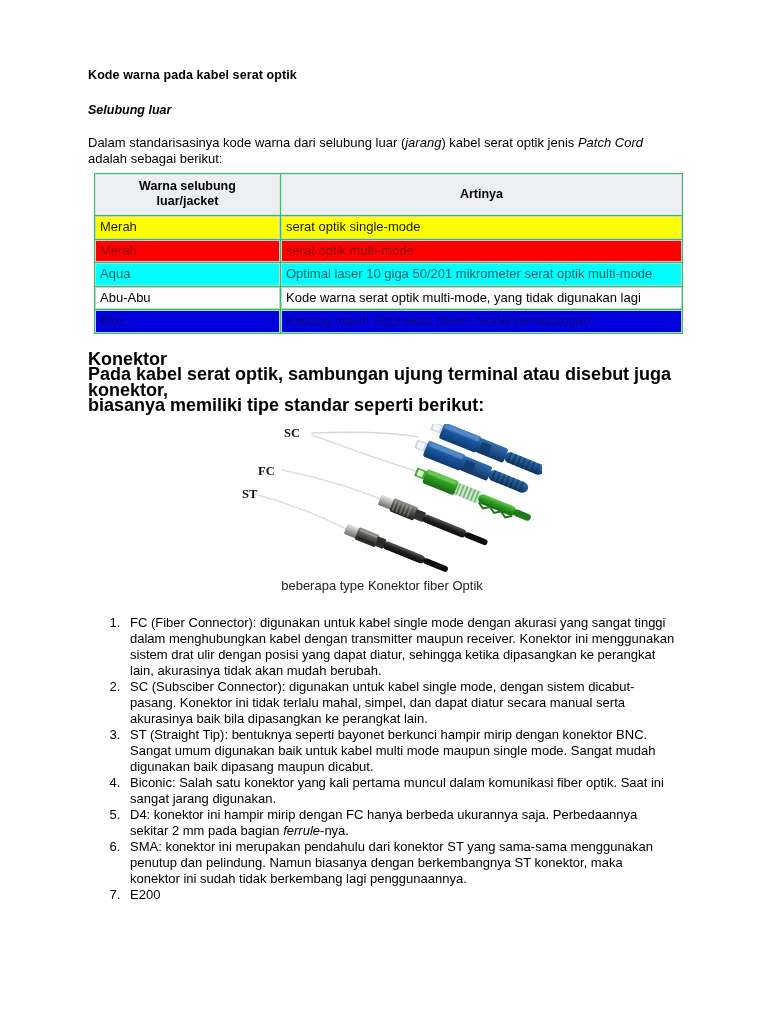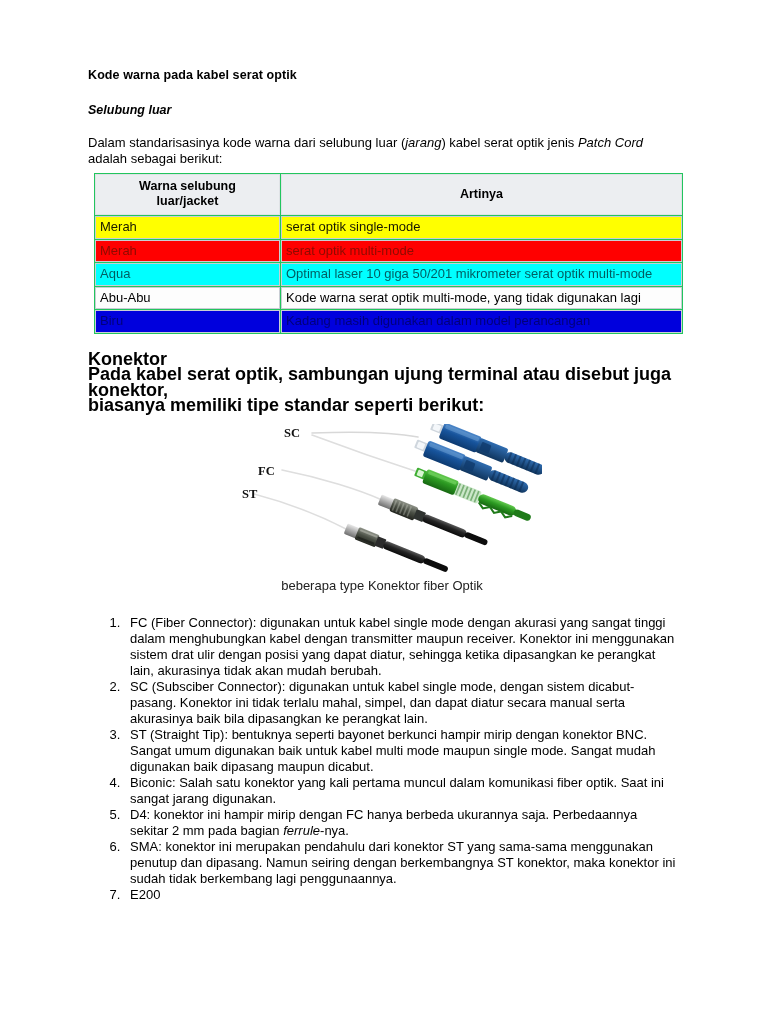--- a/index.html
+++ b/index.html
@@ -329,18 +329,18 @@
       </div>
       <div class="fig-caption">beberapa type Konektor fiber Optik</div>
     </div>
 
     <ol class="konektor-list">
       <li>FC (Fiber Connector): digunakan untuk kabel single mode dengan akurasi yang sangat tinggi dalam menghubungkan kabel dengan transmitter maupun receiver. Konektor ini menggunakan sistem drat ulir dengan posisi yang dapat diatur, sehingga ketika dipasangkan ke perangkat lain, akurasinya tidak akan mudah berubah.</li>
       <li>SC (Subsciber Connector): digunakan untuk kabel single mode, dengan sistem dicabut-pasang. Konektor ini tidak terlalu mahal, simpel, dan dapat diatur secara manual serta akurasinya baik bila dipasangkan ke perangkat lain.</li>
       <li>ST (Straight Tip): bentuknya seperti bayonet berkunci hampir mirip dengan konektor BNC. Sangat umum digunakan baik untuk kabel multi mode maupun single mode. Sangat mudah digunakan baik dipasang maupun dicabut.</li>
       <li>Biconic: Salah satu konektor yang kali pertama muncul dalam komunikasi fiber optik. Saat ini sangat jarang digunakan.</li>
       <li><span>D4: konektor ini hampir mirip dengan FC hanya berbeda ukurannya saja. Perbedaannya sekitar 2 mm pada bagian </span><i>ferrule</i><span>-nya.</span></li>
-      <li>SMA: konektor ini merupakan pendahulu dari konektor ST yang sama-sama menggunakan penutup dan dipasang. Namun seiring dengan berkembangnya ST konektor, maka konektor ini sudah tidak berkembang lagi penggunaannya.</li>
+      <li>SMA: konektor ini merupakan pendahulu dari konektor ST yang sama-sama menggunakan penutup dan pelindung. Namun biasanya dengan berkembangnya ST konektor, maka konektor ini sudah tidak berkembang lagi penggunaannya.</li>
       <li>E200</li>
     </ol>
 
   </div>
 </div>
 
 </body></html>

